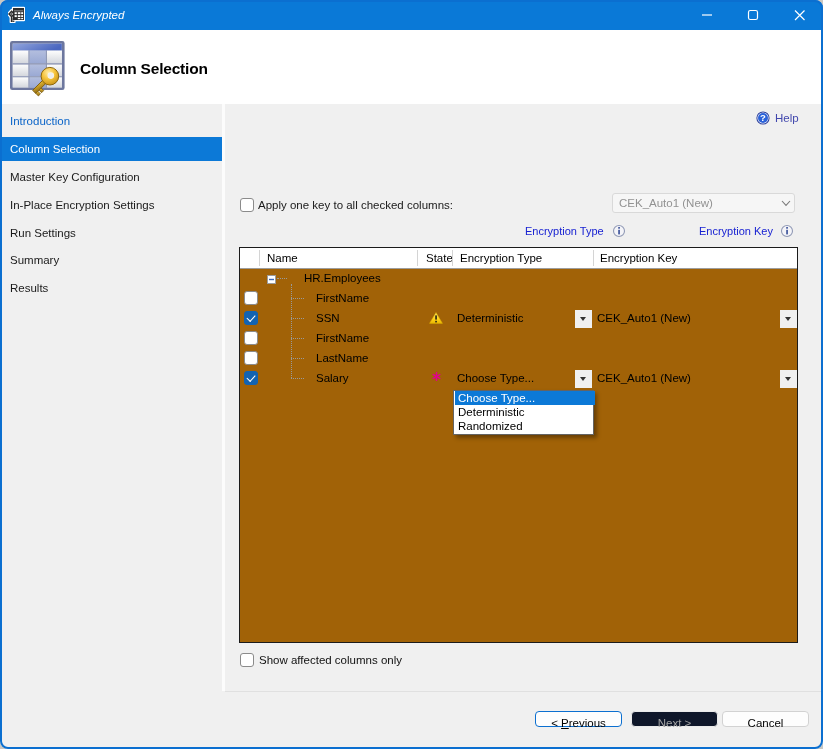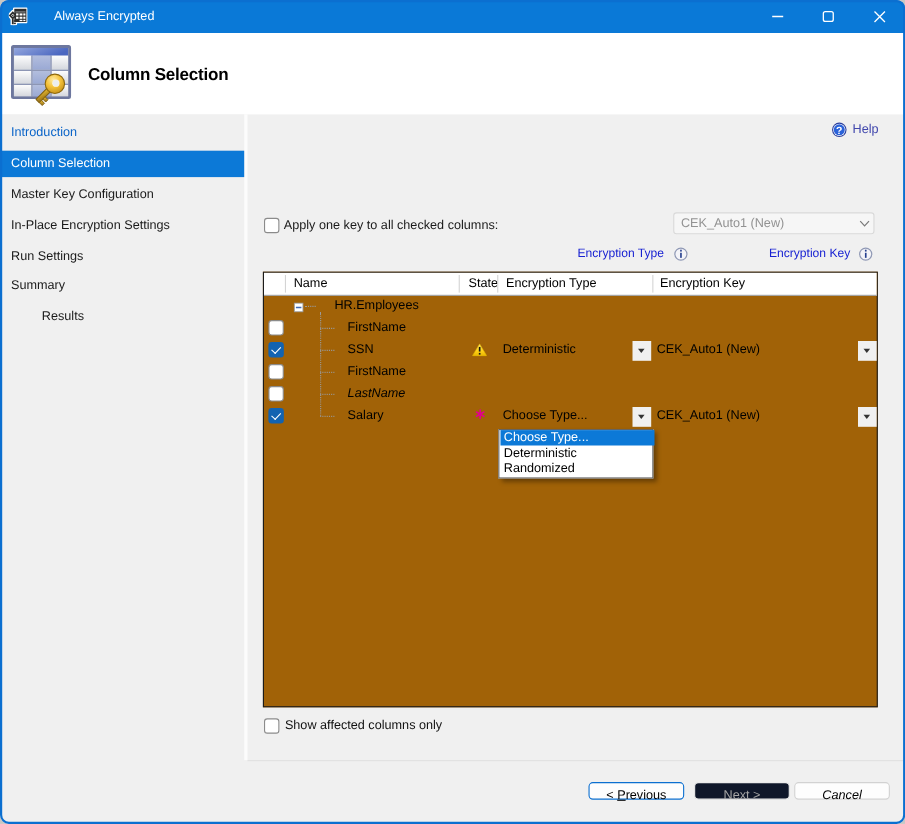--- a/index.html
+++ b/index.html
@@ -1,21 +1,21 @@
 <!DOCTYPE html>
 <html><head>
 <meta charset="utf-8">
 <style>
   html,body{margin:0;padding:0;}
   body{width:823px;height:749px;background:#c9c7c3;font-family:"Liberation Sans",sans-serif;overflow:hidden;}
   .abs{position:absolute;}
   #win{position:absolute;left:0;top:0;width:823px;height:749px;border-radius:8px;background:#f0f0f0;overflow:hidden;}
   #winborder{position:absolute;left:0;top:0;width:819px;height:745px;border-radius:8px;border:2px solid #0b6fd0;pointer-events:none;z-index:99;}
   #titlebar{position:absolute;left:0;top:0;width:823px;height:30px;background:#0a79d7;}
-  #titletext{position:absolute;left:49px;top:0;height:30px;line-height:30px;color:#fff;font-size:11.5px;}
+  #titletext{position:absolute;left:33px;top:0;height:30px;line-height:30px;color:#fff;font-size:11.5px;font-style:italic;}
   #header{position:absolute;left:0;top:30px;width:823px;height:74px;background:#ffffff;}
   #headtitle{position:absolute;left:80px;top:30px;line-height:18px;font-size:15.5px;letter-spacing:-0.2px;font-weight:bold;color:#000;}
   #sidebar{position:absolute;left:0;top:104px;width:222px;height:586px;background:#f0f0f0;}
   #vdivider{position:absolute;left:222px;top:104px;width:3px;height:587px;background:#fcfcfc;}
   .nav{position:absolute;left:10px;font-size:11.5px;color:#1a1a1a;white-space:nowrap;}
   #navsel{position:absolute;left:0;top:137px;width:222px;height:24px;background:#0c79d7;}
   #navseltext{position:absolute;left:10px;top:0;height:24px;line-height:24px;color:#fff;font-size:11.5px;}
   #helptext{position:absolute;left:775px;top:112px;font-size:11.5px;color:#4147ad;}
   #searchbox{position:absolute;left:240px;top:157px;width:554px;height:20px;background:#fff;border:1px solid #a8a8a8;border-radius:2px;}
   #searchph{position:absolute;left:6px;top:0;height:20px;line-height:20px;color:#8b8b8b;font-size:11.5px;}
@@ -32,21 +32,21 @@
   .ghtext{position:absolute;top:0;height:20px;line-height:20px;font-size:11.5px;color:#000;white-space:nowrap;}
   .gtext{position:absolute;font-size:11.5px;color:#000;white-space:nowrap;height:20px;line-height:20px;}
   .ddbtn{position:absolute;width:17px;height:18px;background:#f0f0f0;}
   .ddbtn:after{content:"";position:absolute;left:5px;top:7px;border-left:3.5px solid transparent;border-right:3.5px solid transparent;border-top:4px solid #333;}
   #droplist{position:absolute;left:453px;top:390px;width:139px;height:43px;background:#fff;border:1px solid #646464;box-shadow:3px 3px 4px rgba(0,0,0,0.35);}
   .dli{position:absolute;left:1px;width:137px;height:14px;line-height:14px;font-size:11.5px;padding-left:3px;}
   #footline{position:absolute;left:225px;top:691px;width:598px;height:1px;background:#e0e0e0;}
   .btn{position:absolute;top:711px;width:87px;height:16px;border-radius:4px;font-size:11.5px;text-align:center;line-height:22px;box-sizing:border-box;}
   #btnprev{left:535px;background:#fdfdfd;border:1px solid #0b6fd0;color:#000;}
   #btnnext{left:631px;background:#0f172a;border:1px solid #ebebeb;color:#a5a5a5;}
-  #btncancel{left:722px;background:#fdfdfd;border:1px solid #d2d2d2;color:#000;font-style:italic;}
+  #btncancel{left:722px;background:#fdfdfd;border:1px solid #d2d2d2;color:#000;}
   .dot-h{position:absolute;height:1px;border-top:1px dotted #9a9a9a;}
   .dot-v{position:absolute;width:1px;border-left:1px dotted #9a9a9a;}
 </style>
 </head>
 <body>
 <div id="win">
   <div id="titlebar">
     <svg class="abs" style="left:8px;top:5px" width="17" height="18" viewBox="0 0 17 18">
       <g fill="#fff" stroke="#fff" stroke-width="2.4" stroke-linejoin="round">
         <rect x="5" y="3" width="11" height="12"></rect>
@@ -147,21 +147,21 @@
   <div id="sidebar"></div>
   <div id="vdivider"></div>
   <div class="nav" style="top:115px;color:#0a64c8;">Introduction</div>
   <div id="navsel">
       <div id="navseltext">Column Selection</div>
     </div>
   <div class="nav" style="top:171px;">Master Key Configuration</div>
   <div class="nav" style="top:199px;">In-Place Encryption Settings</div>
   <div class="nav" style="top:227px;">Run Settings</div>
   <div class="nav" style="top:254px;">Summary</div>
-  <div class="nav" style="top:282px;margin-left:28px;">Results</div>
+  <div class="nav" style="top:282px;">Results</div>
 
   <svg class="abs" style="left:756px;top:111px" width="14" height="14" viewBox="0 0 14 14">
     <circle cx="7" cy="7" r="6.6" fill="#2b3f9e"></circle>
     <circle cx="7" cy="7" r="5.6" fill="#ffffff"></circle>
     <circle cx="7" cy="7" r="5" fill="#2b62d9"></circle>
     <text x="7" y="10.4" font-size="9.5" font-weight="bold" fill="#fff" text-anchor="middle" font-family="Liberation Sans">?</text>
   </svg>
   <div id="helptext">Help</div>
 
 
@@ -215,21 +215,21 @@
 
     <div class="cb" style="left:4px;top:43px;"></div>
     <div class="cb checked" style="left:4px;top:63px;"></div>
     <div class="cb" style="left:4px;top:83px;"></div>
     <div class="cb" style="left:4px;top:103px;"></div>
     <div class="cb checked" style="left:4px;top:123px;"></div>
 
     <div class="gtext" style="left:76px;top:40px;">FirstName</div>
     <div class="gtext" style="left:76px;top:60px;">SSN</div>
     <div class="gtext" style="left:76px;top:80px;">FirstName</div>
-    <div class="gtext" style="left:76px;top:100px;font-style:italic;">LastName</div>
+    <div class="gtext" style="left:76px;top:100px;">LastName</div>
     <div class="gtext" style="left:76px;top:120px;">Salary</div>
 
     <svg class="abs" style="left:189px;top:64px" width="14" height="12" viewBox="0 0 14 12">
       <defs>
           <linearGradient id="warn" x1="0" y1="0" x2="0" y2="1">
             <stop offset="0" stop-color="#ffe95e"></stop>
             <stop offset="0.6" stop-color="#ffd117"></stop>
             <stop offset="1" stop-color="#e8b500"></stop>
           </linearGradient>
         </defs>

